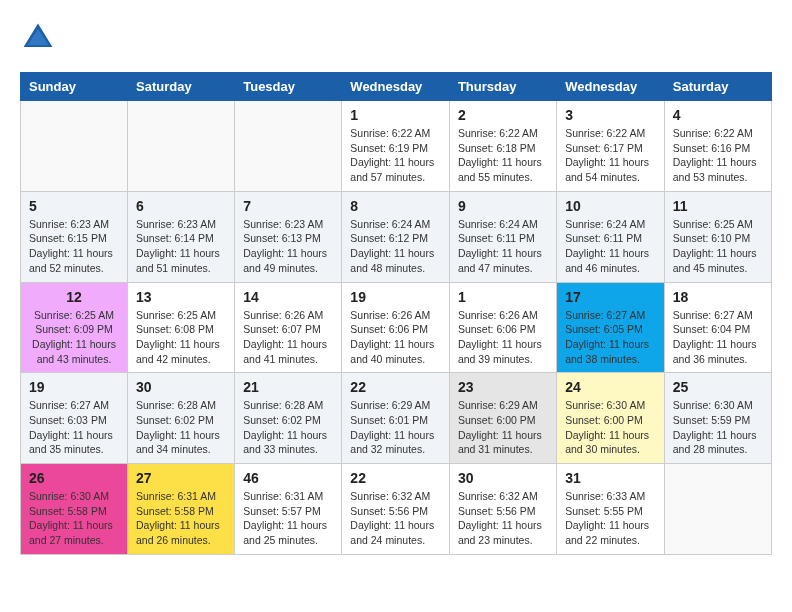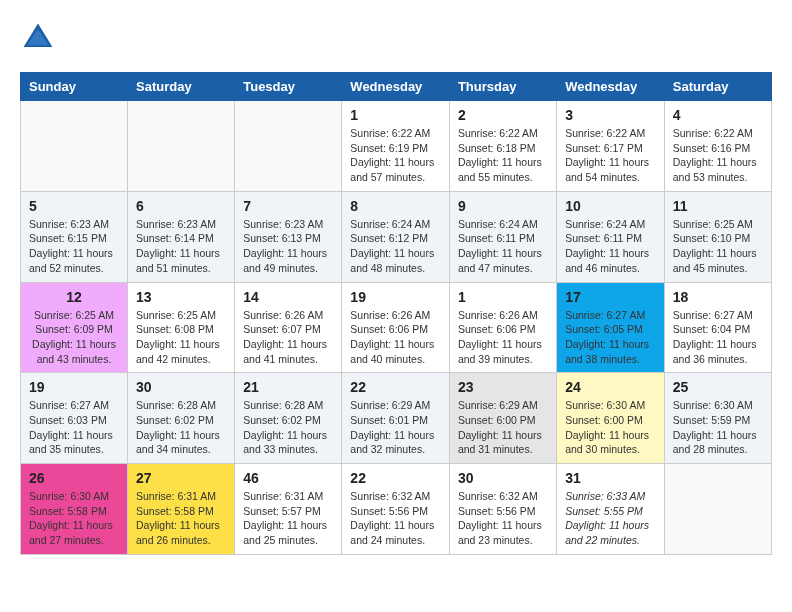--- a/index.html
+++ b/index.html
@@ -338,21 +338,21 @@
         </td>
         <td style="background: rgb(255, 255, 255);">
           <span class="day-number">30</span>
           <div class="day-info" style="white-space: pre-line;">Sunrise: 6:32 AM
 Sunset: 5:56 PM
 Daylight: 11 hours
 and 23 minutes.</div>
         </td>
         <td style="background: rgb(255, 255, 255);">
           <span class="day-number">31</span>
-          <div class="day-info" style="white-space: pre-line; font-style: italic;">Sunrise: 6:33 AM
+          <div class="day-info" style="white-space: pre-line;">Sunrise: 6:33 AM
 Sunset: 5:55 PM
 Daylight: 11 hours
 and 22 minutes.</div>
         </td>
         <td class="empty-cell" style="background: rgb(250, 250, 250);"></td>
       </tr>
     </tbody>
 </table>
 
 </body></html>

